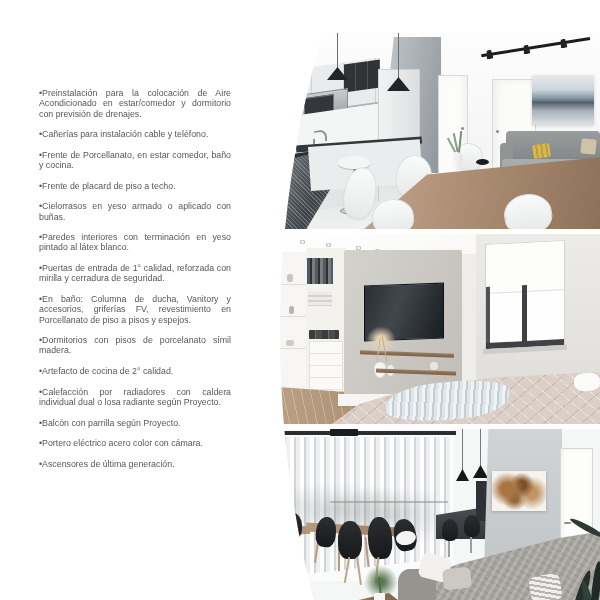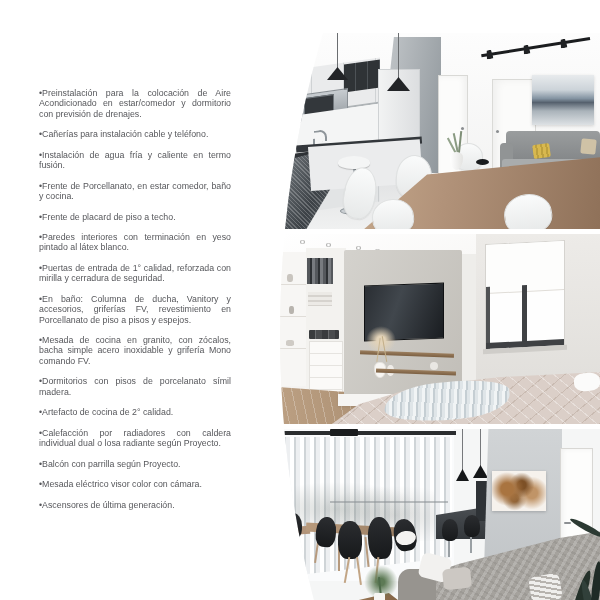--- a/index.html
+++ b/index.html
@@ -22,32 +22,31 @@
   .cone{position:absolute;clip-path:polygon(50% 0,100% 100%,0 100%);background:#222427;}
 </style>
 </head>
 <body>
 
 <div class="page">
 
   <div class="features">
     <p>•Preinstalación para la colocación de Aire Acondicionado en estar/comedor y dormitorio con previsión de drenajes.</p>
     <p>•Cañerías para instalación cable y teléfono.</p>
-    <p>•Instalación de agua fría y caliente en termo fusión.</p>
     <p>•Frente de Porcellanato, en estar comedor, baño y cocina.</p>
     <p>•Frente de placard de piso a techo.</p>
+    <p>•Cielorrasos en yeso armado o aplicado con buñas.</p>
     <p>•Paredes interiores con terminación en yeso pintado al látex blanco.</p>
     <p>•Puertas de entrada de 1° calidad, reforzada con mirilla y cerradura de seguridad.</p>
     <p>•En baño: Columna de ducha, Vanitory y accesorios, griferías FV, revestimiento en Porcellanato de piso a pisos y espejos.</p>
-    <p>•Mesada de cocina en granito, con zócalos, bacha simple acero inoxidable y grifería Mono comando FV.</p>
     <p>•Dormitorios con pisos de porcelanato símil madera.</p>
     <p>•Artefacto de cocina de 2° calidad.</p>
     <p>•Calefacción por radiadores con caldera individual dual o losa radiante según Proyecto.</p>
     <p>•Balcón con parrilla según Proyecto.</p>
-    <p>•Mesada eléctrico visor color con cámara.</p>
+    <p>•Portero eléctrico acero color con cámara.</p>
     <p>•Ascensores de última generación.</p>
   </div>
 
   <div class="photo-col">
 
     <div class="photo" id="photo1" title="kitchen-dining-render">
       <div class="s" style="left:99px;top:4px;width:62px;height:136px;background:linear-gradient(100deg,#c6cacd,#8f969b);clip-path:polygon(24% 0,100% 0,100% 100%,0 100%)"></div>
       <div class="s" style="left:0;top:148px;width:230px;height:48px;background:linear-gradient(180deg,#e2e3e4,#f0f1f1);"></div>
       <div class="s" style="left:0;top:18px;width:104px;height:172px;transform:skewY(-8deg);transform-origin:100% 0;">
         <div class="s" style="left:0;top:6px;width:100px;height:44px;background:repeating-linear-gradient(90deg,#eaebec 0 31px,#cfd2d4 31px 32px);border-bottom:2px solid #aeb3b6;"></div>

